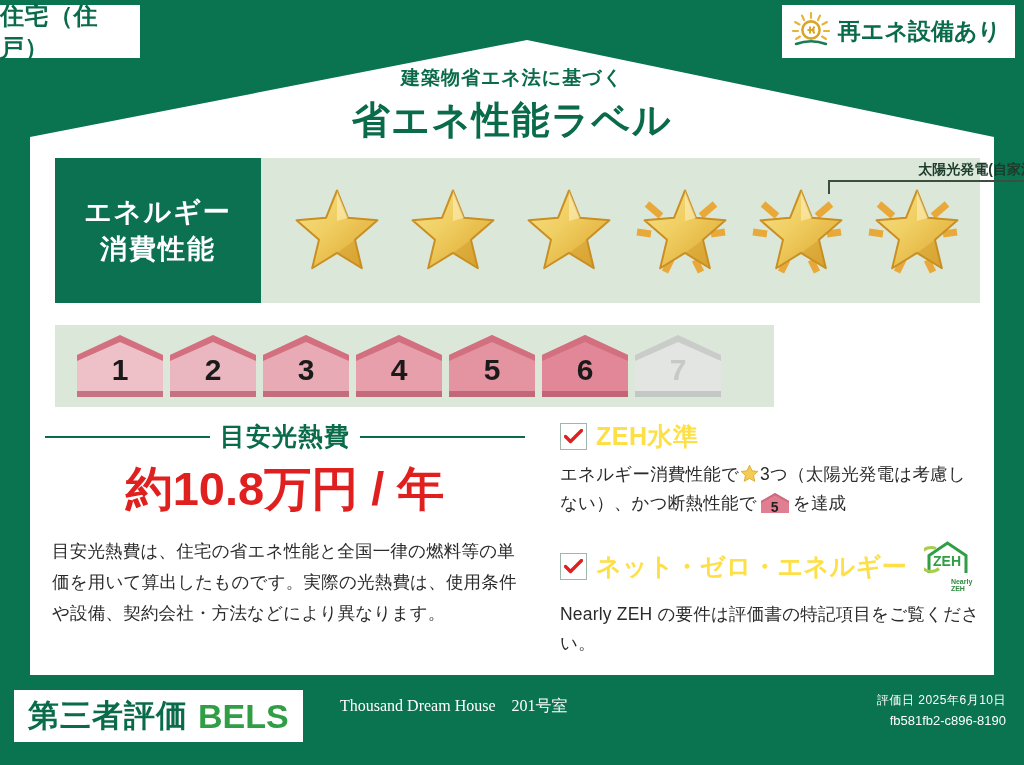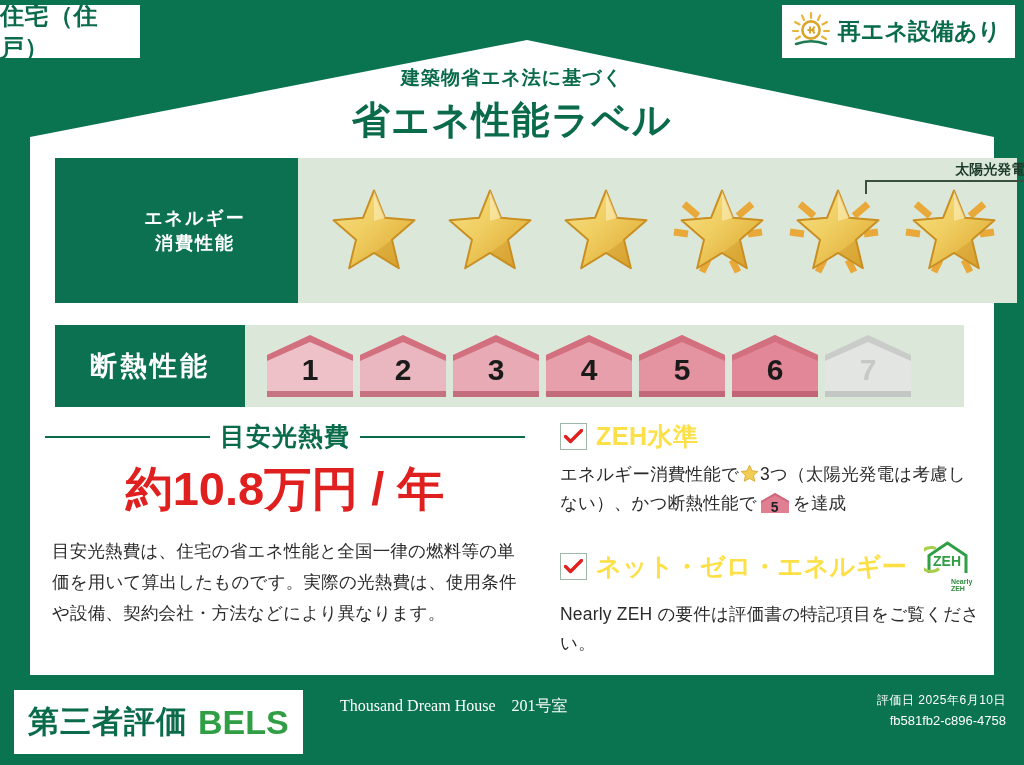--- a/index.html
+++ b/index.html
@@ -43,21 +43,21 @@
   .row{position:absolute;display:flex;}
   .row-label{
     background:#0b7150;color:#fff;display:flex;flex-direction:column;
     align-items:center;justify-content:center;text-align:center;
     font-weight:bold;letter-spacing:2px;
   }
   .row-body{background:#dbe8d9;position:relative;}
 
   
   #energy-row{left:55px;top:158px;}
-  #energy-row .row-label{width:206px;height:145px;font-size:18px;line-height:1.35;padding-left:37px;}
+  #energy-row .row-label{width:206px;height:145px;font-size:27px;line-height:1.35;}
   #energy-row .row-body{width:719px;height:145px;}
 
   
   #insul-row{left:55px;top:325px;}
   #insul-row .row-label{width:190px;height:82px;font-size:27px;letter-spacing:3px;}
   #insul-row .row-body{width:719px;height:82px;}
 
   
   .stars{position:absolute;left:22px;top:18px;display:flex;gap:8px;align-items:center;}
   .star-cell{position:relative;width:108px;height:108px;}
@@ -115,21 +115,21 @@
   .inline-house{display:inline-block;vertical-align:-5px;width:30px;height:22px;position:relative;margin:0 3px;}
   .inline-house .n{
     position:absolute;left:0;top:4px;width:30px;text-align:center;
     font-size:14px;font-weight:bold;color:#222;
   }
   .zeh-logo{display:inline-flex;align-items:flex-end;gap:2px;margin-left:8px;vertical-align:-7px;flex-direction:column;}
   .zeh-logo .sub{font-size:7px;font-weight:bold;color:#2f8a3f;line-height:1.05;}
 
   
   .bels{
-    position:absolute;left:14px;top:690px;height:64px;background:#fff;
+    position:absolute;left:14px;top:690px;height:52px;background:#fff;
     display:flex;align-items:center;padding:0 14px;gap:10px;
   }
   .bels .jp{color:#0a6b4a;font-size:31px;font-weight:bold;letter-spacing:1px;}
   .bels .en{color:#2f9e44;font-size:34px;font-weight:bold;letter-spacing:0px;}
 
   .prop-name{
     position:absolute;left:340px;top:694px;width:330px;
     color:#fff;font-size:16px;line-height:1.45;font-family:Liberation Serif, serif;
   }
   .eval{
@@ -291,23 +291,20 @@
             <path d="M50 6 L62.2 36.5 L95 39.2 L70 60.8 L77.6 92.5 L50 75.5 L22.4 92.5 L30 60.8 L5 39.2 L37.8 36.5 Z" fill="url(#sg5)" stroke="#c98f22" stroke-width="2.2" stroke-linejoin="round"></path>
             <path d="M50 6 L62.2 36.5 L50 40 Z" fill="#fdf3c4" opacity="0.55"></path>
             <path d="M50 75.5 L77.6 92.5 L70 60.8 Z" fill="#c98f22" opacity="0.35"></path>
           </svg>
         </div>
       </div>
   </div>
 </div>
 
 <div class="row" id="insul-row">
-  <div class="row-label">
-    <div>断熱性能</div>
-  </div>
   <div class="row-body">
     <div class="houses" id="houses-container">
         <div class="house">
           <svg width="90" height="66" viewBox="0 0 90 66">
             <path d="M2 64 V22 L45 2 L88 22 V64 Z" fill="#eec1c8"></path>
             <path d="M2 22 L45 2 L88 22 L88 28 L45 9 L2 28 Z" fill="#d3707f"></path>
             <path d="M2 58 L88 58 L88 64 L2 64 Z" fill="#b85a6b" opacity="0.75"></path>
           </svg>
           <span class="num">1</span>
         </div>
@@ -410,14 +407,14 @@
   <div class="zeh-text">Nearly ZEH の要件は評価書の特記項目をご覧ください。</div>
 </div>
 
 <div class="bels">
   <span class="jp">第三者評価</span>
   <span class="en">BELS</span>
 </div>
 <div class="prop-name">Thousand Dream House　201号室</div>
 <div class="eval">
   <div class="d">評価日 2025年6月10日</div>
-  <div class="id">fb581fb2-c896-4758</div>
+  <div class="id">fb581fb2-c896-8190</div>
 </div>
 
 </body></html>

